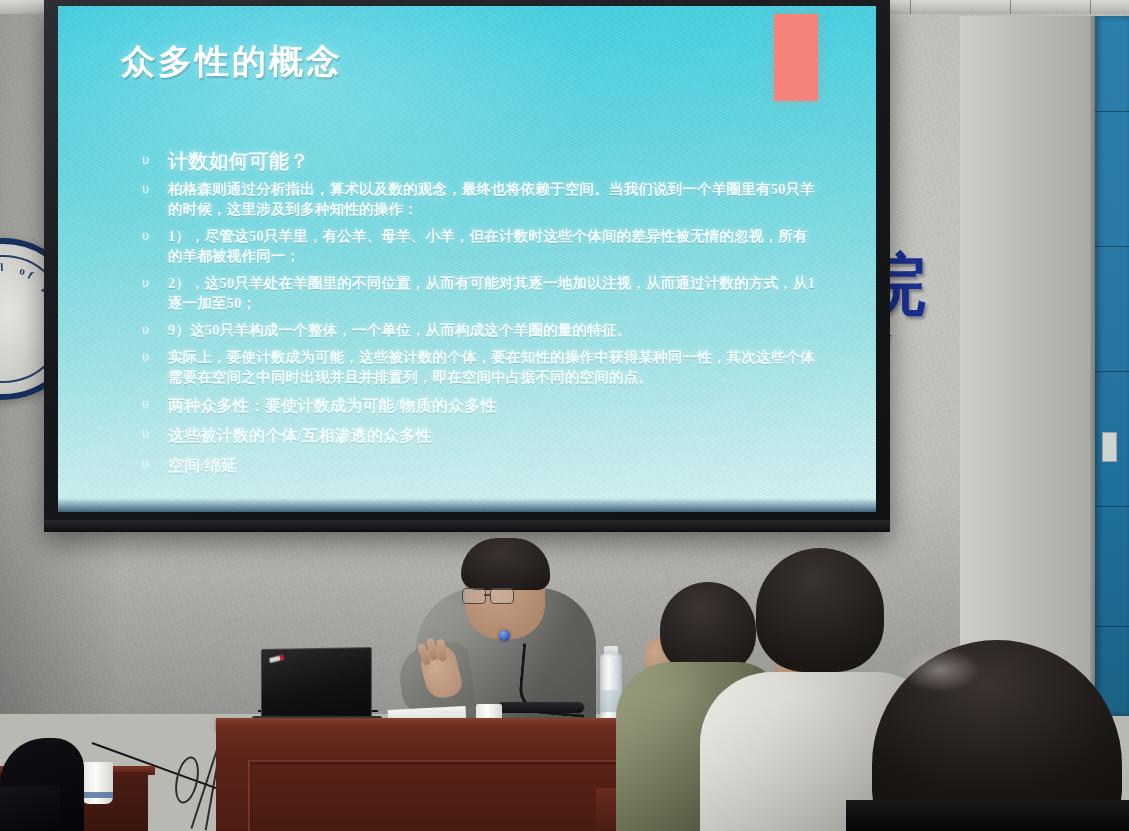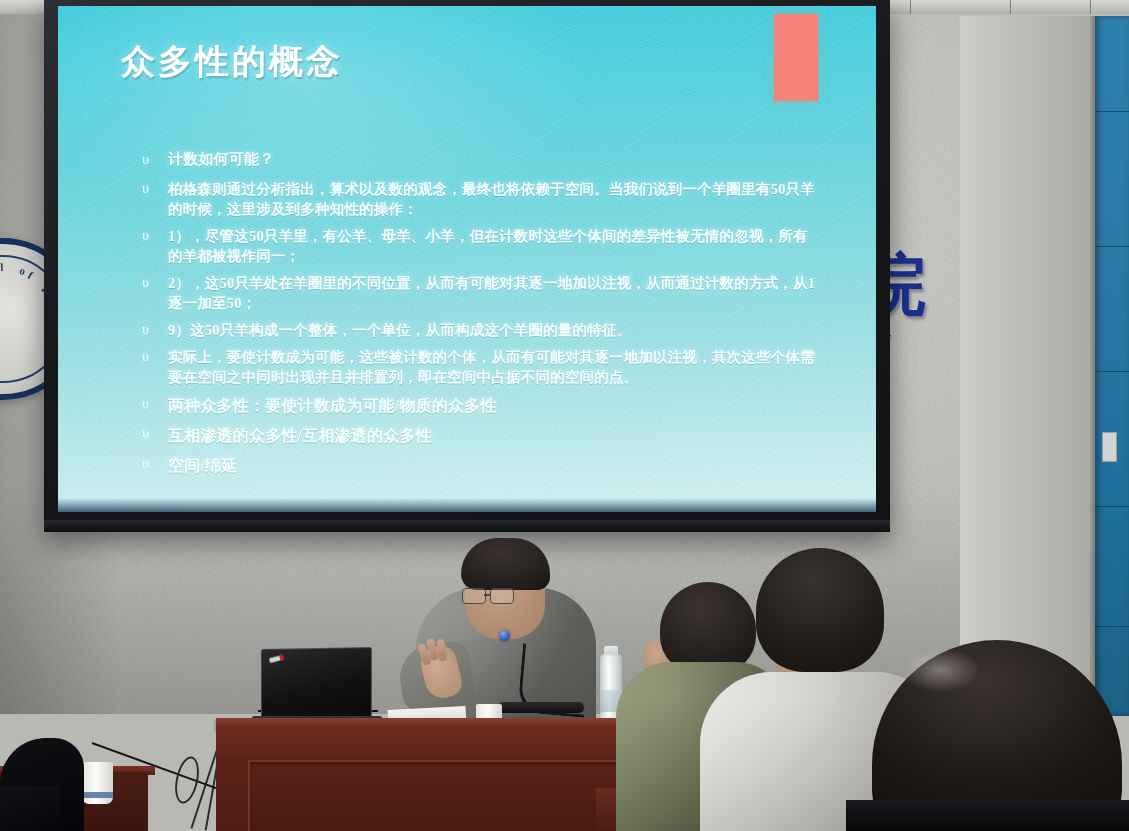--- a/index.html
+++ b/index.html
@@ -145,21 +145,21 @@
   .b-mark{
     width:26px;flex:0 0 26px;font-size:14px;line-height:20px;
     font-family:"Liberation Serif",serif;color:#eafdff;
     text-shadow:0 0 5px rgba(255,255,255,.5);
   }
   .b-txt{
     flex:1 1 auto;font-size:14.5px;line-height:20px;font-weight:bold;
     font-family:"Liberation Serif",serif;letter-spacing:.2px;
     text-shadow:0 0 6px rgba(255,255,255,.55), 0 1px 1px rgba(0,90,110,.30);
   }
-  .b-row.lead .b-txt{font-size:15px;line-height:22px;font-family:Liberation Mono, monospace;}
+  .b-row.lead .b-txt{font-size:20px;line-height:22px;}
   .b-row.tail .b-txt{font-size:16px;line-height:23px;}
 
   
   .podium{
     position:absolute;left:216px;top:726px;width:436px;height:105px;
     background:linear-gradient(180deg,#6d2d20 0%,#5c2419 30%,#4d1d14 100%);
   }
   .podium-top{
     position:absolute;left:216px;top:718px;width:436px;height:12px;
     background:linear-gradient(180deg,#8a4030,#61261a);
@@ -456,29 +456,29 @@
           <div class="b-row ">
             <div class="b-mark">υ</div>
             <div class="b-txt">2），这50只羊处在羊圈里的不同位置，从而有可能对其逐一地加以注视，从而通过计数的方式，从1逐一加至50；</div>
           </div>
           <div class="b-row ">
             <div class="b-mark">υ</div>
             <div class="b-txt">9）这50只羊构成一个整体，一个单位，从而构成这个羊圈的量的特征。</div>
           </div>
           <div class="b-row ">
             <div class="b-mark">υ</div>
-            <div class="b-txt">实际上，要使计数成为可能，这些被计数的个体，从而有可能对其逐一地加以注视，其次这些个体需要在空间之中同时出现并且并排置列，即在空间中占据不同的空间的点。</div>
+            <div class="b-txt">实际上，要使计数成为可能，这些被计数的个体，要在知性的操作中获得某种同一性，其次这些个体需要在空间之中同时出现并且并排置列，即在空间中占据不同的空间的点。</div>
           </div>
           <div class="b-row tail">
             <div class="b-mark">υ</div>
             <div class="b-txt">两种众多性：要使计数成为可能/物质的众多性</div>
           </div>
           <div class="b-row tail">
             <div class="b-mark">υ</div>
-            <div class="b-txt">互相渗透的众多性/互相渗透的众多性</div>
+            <div class="b-txt">这些被计数的个体/互相渗透的众多性</div>
           </div>
           <div class="b-row tail">
             <div class="b-mark">υ</div>
             <div class="b-txt">空间/绵延</div>
           </div>
         </div>
       <div class="slide-dark-bottom"></div>
     </div>
   </div>
 

